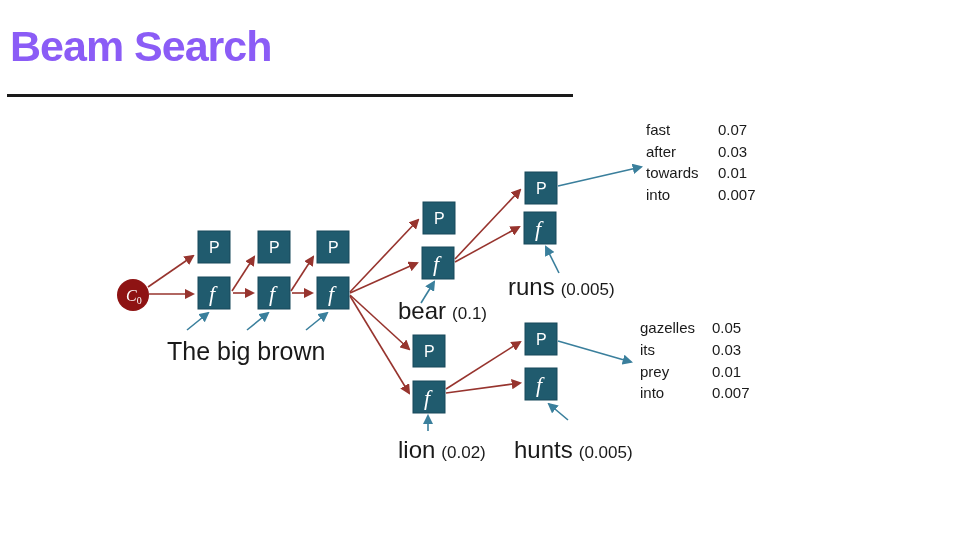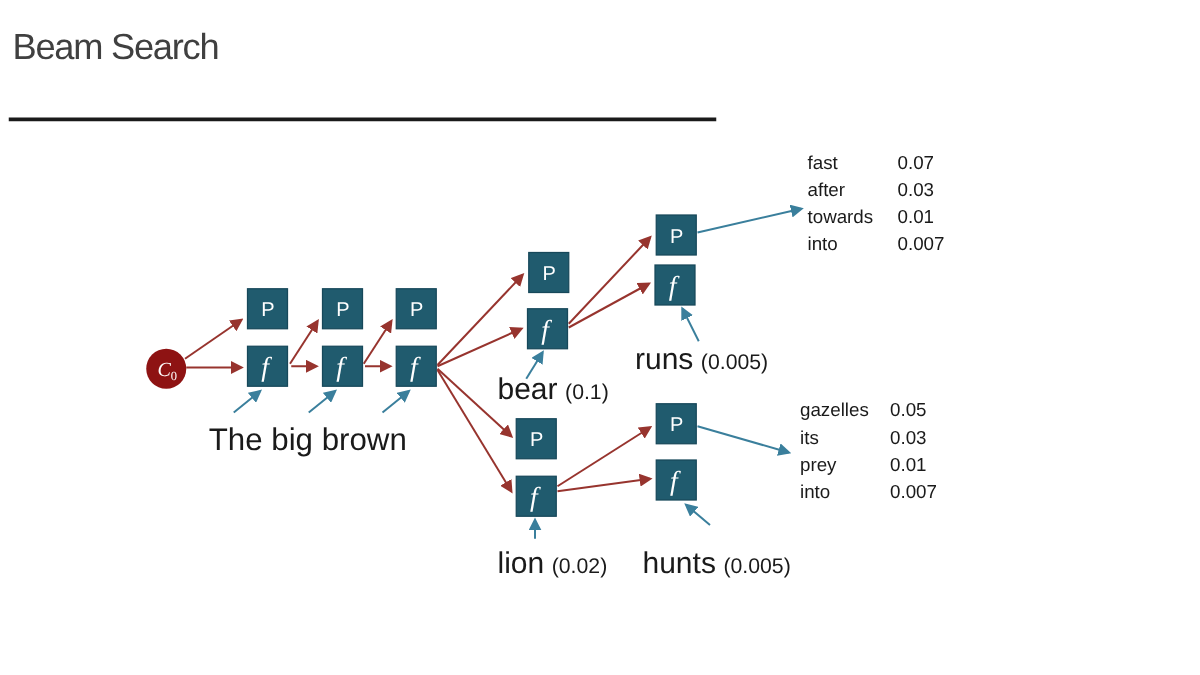--- a/index.html
+++ b/index.html
@@ -1,19 +1,19 @@
 <!DOCTYPE html>
 <html><head>
 <meta charset="utf-8">
 <style>
   html,body{margin:0;padding:0;background:#ffffff;}
   .slide{position:relative;width:960px;height:540px;background:#ffffff;overflow:hidden;
          font-family:"Liberation Sans",sans-serif;}
-  .slide-title{position:absolute;left:10px;top:22px;margin:0;font-size:29px;font-weight:normal;
-               letter-spacing:-1px;color:#404040;font-family:"Liberation Sans",sans-serif;}
+  .slide-title{position:absolute;left:10px;top:22px;margin:0;font-size:43px;font-weight:bold;
+               letter-spacing:-1px;color:#8b5cf6;font-family:"Liberation Sans",sans-serif;}
   .title-rule{position:absolute;left:7px;top:94px;width:566px;height:3px;background:#1a1a1a;}
   svg{position:absolute;left:0;top:0;}
   svg text{font-family:"Liberation Sans",sans-serif;fill:#1a1a1a;}
   .pglyph{fill:#ffffff;font-size:16px;}
   .fglyph{fill:#ffffff;font-size:22px;font-family:"Liberation Serif",serif;font-style:italic;}
   .cglyph{fill:#ffffff;font-size:16px;font-family:"Liberation Serif",serif;font-style:italic;}
   .csub{fill:#ffffff;font-size:10px;font-family:"Liberation Serif",serif;}
   .node{fill:#205b6e;stroke:#17485a;stroke-width:1;}
   .redline{stroke:#97342e;stroke-width:1.6;}
   .tealline{stroke:#3a7f9c;stroke-width:1.6;}

